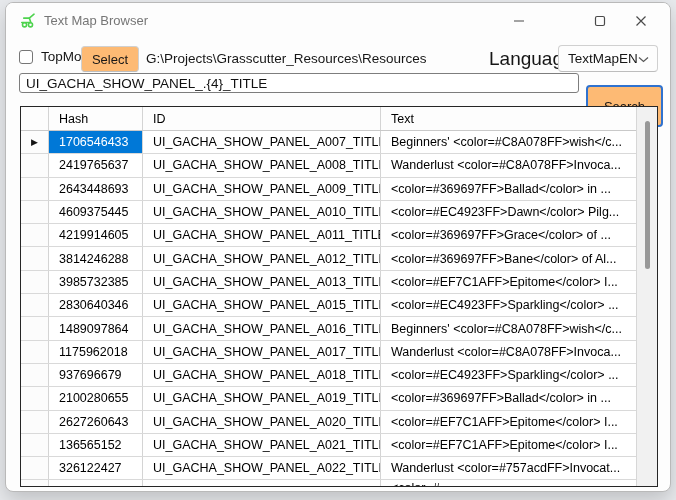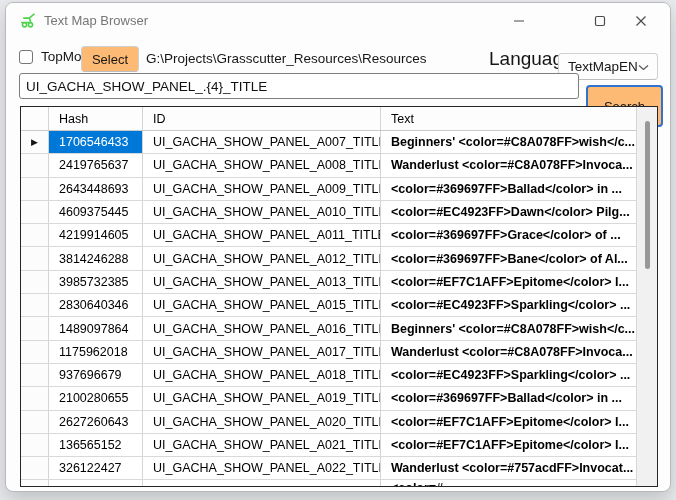--- a/index.html
+++ b/index.html
@@ -34,44 +34,44 @@
     box-sizing:border-box;background:#fdba74;border:1px solid #d0d0d0;border-radius:4px;
     font-size:13px;color:#161616;display:flex;align-items:center;justify-content:center;
   }
   .select-btn{position:absolute;left:75px;top:43px;width:58px;height:26px;border-bottom-color:#bdbdbd;}
   .path-label{position:absolute;left:140px;top:43px;height:26px;line-height:26px;font-size:13.5px;color:#161616;}
   .lang-label{position:absolute;left:483px;top:43px;height:26px;line-height:26px;font-size:19px;color:#161616;}
   .combo{
     position:absolute;left:552px;top:42px;width:100px;height:27px;box-sizing:border-box;
     background:#fdfdfd;border:1px solid #d0d0d0;border-bottom-color:#bdbdbd;border-radius:4px;
     display:flex;align-items:center;justify-content:space-between;padding:0 8px 0 9px;
-    font-size:13.5px;color:#161616;margin-top:8px;
+    font-size:13.5px;color:#161616;
   }
   
   .search-input{
-    position:absolute;left:13px;top:70px;width:560px;height:26px;box-sizing:border-box;
+    position:absolute;left:13px;top:70px;width:560px;height:20px;box-sizing:border-box;
     border:1px solid #7d7d7d;border-radius:3px;background:#fff;
     font-family:"Liberation Sans","DejaVu Sans",sans-serif;font-size:13.5px;color:#111;
     padding:0 6px;outline:none;
   }
   .search-btn{position:absolute;left:580px;top:82px;width:77px;height:42px;border:2px solid #2f72cf;border-radius:4px;}
   
   .grid{
     position:absolute;left:14px;top:103px;width:638px;height:381px;
     box-sizing:border-box;border:1.5px solid #262626;background:#fff;
   }
   .ghead{position:absolute;left:0;top:0;right:21px;height:24px;display:flex;border-bottom:1px solid #c9c9c9;background:#fdfdfd;box-sizing:border-box;}
   .ghead .hc{box-sizing:border-box;border-right:1px solid #d4d4d4;display:flex;align-items:center;padding-left:10px;font-size:12.5px;color:#000;}
   .rows{position:absolute;left:0;top:24px;right:21px;bottom:0;overflow:hidden;}
   .grow{height:23.3px;display:flex;border-bottom:1px solid #d9d9d9;box-sizing:border-box;background:#fff;}
   .cell{box-sizing:border-box;border-right:1px solid #d4d4d4;display:flex;align-items:center;padding-left:10px;font-size:12.5px;color:#000;white-space:nowrap;overflow:hidden;}
   .c-rowhdr{width:28px;padding-left:0;justify-content:center;background:#fcfcfc;}
   .c-hash{width:94px;}
   .c-id{width:238px;}
-  .c-text{flex:1;border-right:none;font-weight:bold;}
+  .c-text{flex:1;border-right:none;}
   .sel{background:#0078d7;color:#fff;}
   .arrow{font-size:9px;color:#141414;font-family:"DejaVu Sans",sans-serif;}
   .grow.partial{height:6px;border-bottom:none;}
   .grow.partial .cell{align-items:flex-start;}
   .grow.partial .frag{display:block;margin-top:2px;line-height:12px;}
   .vscroll{position:absolute;top:0;right:0;bottom:0;width:21px;background:#f1f1f1;border-left:1px solid #d7d7d7;box-sizing:border-box;}
   .vthumb{position:absolute;left:8px;top:14px;width:5px;height:148px;background:#989898;border-radius:3px;}
 </style>
 </head>
 <body>

